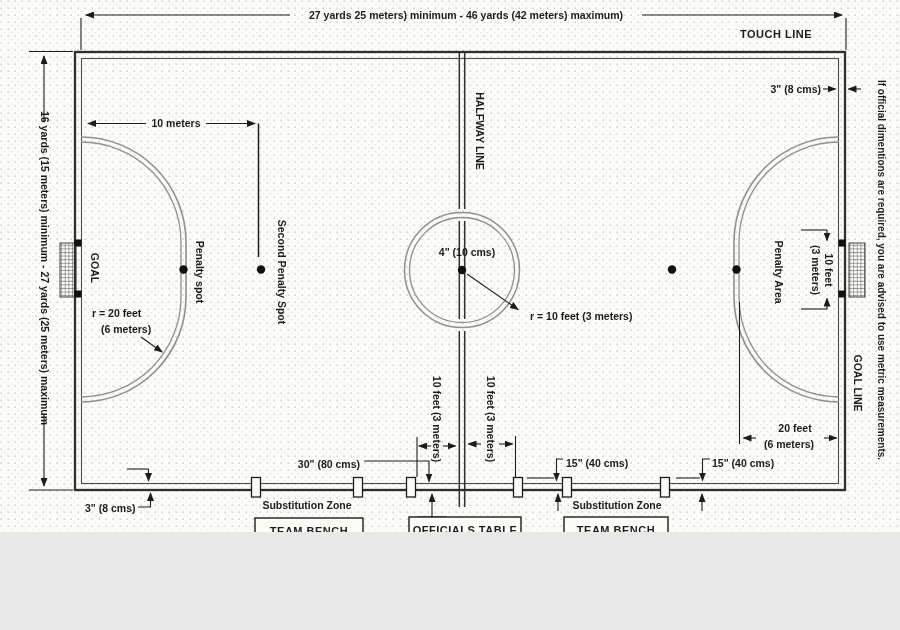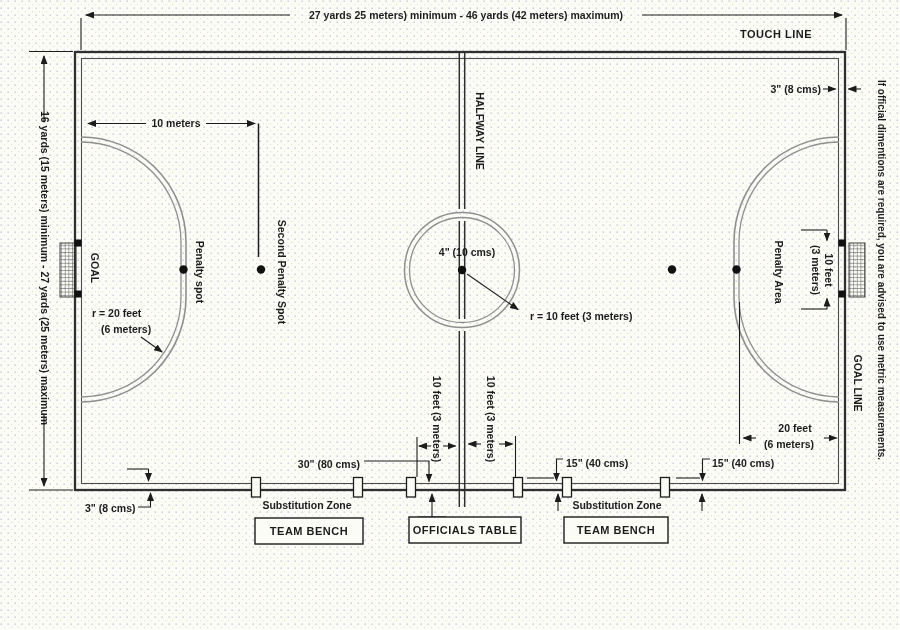--- a/index.html
+++ b/index.html
@@ -1,16 +1,16 @@
 <!DOCTYPE html>
 <html><head>
 <meta charset="utf-8">
 <style>
   html,body{margin:0;padding:0;background:#e8e8e8;}
-  .stage{position:relative;width:900px;height:630px;overflow:hidden;
+  .stage{position:relative;width:900px;height:532px;overflow:hidden;
          font-family:"Liberation Sans",sans-serif;}
   svg{display:block;}
   text{font-family:"Liberation Sans",sans-serif;font-weight:bold;
        font-size:10.5px;fill:#1c1c1c;letter-spacing:0;}
   .s10{font-size:10px;}
   .s11{font-size:11px;letter-spacing:.5px;}
   .ink{stroke:#1c1c1c;fill:none;}
   .thin{stroke-width:1.1;}
   .gray{stroke:#8f8f8f;fill:none;}
   .mark{fill:#fcfcf6;stroke:#1c1c1c;stroke-width:1.3;}

